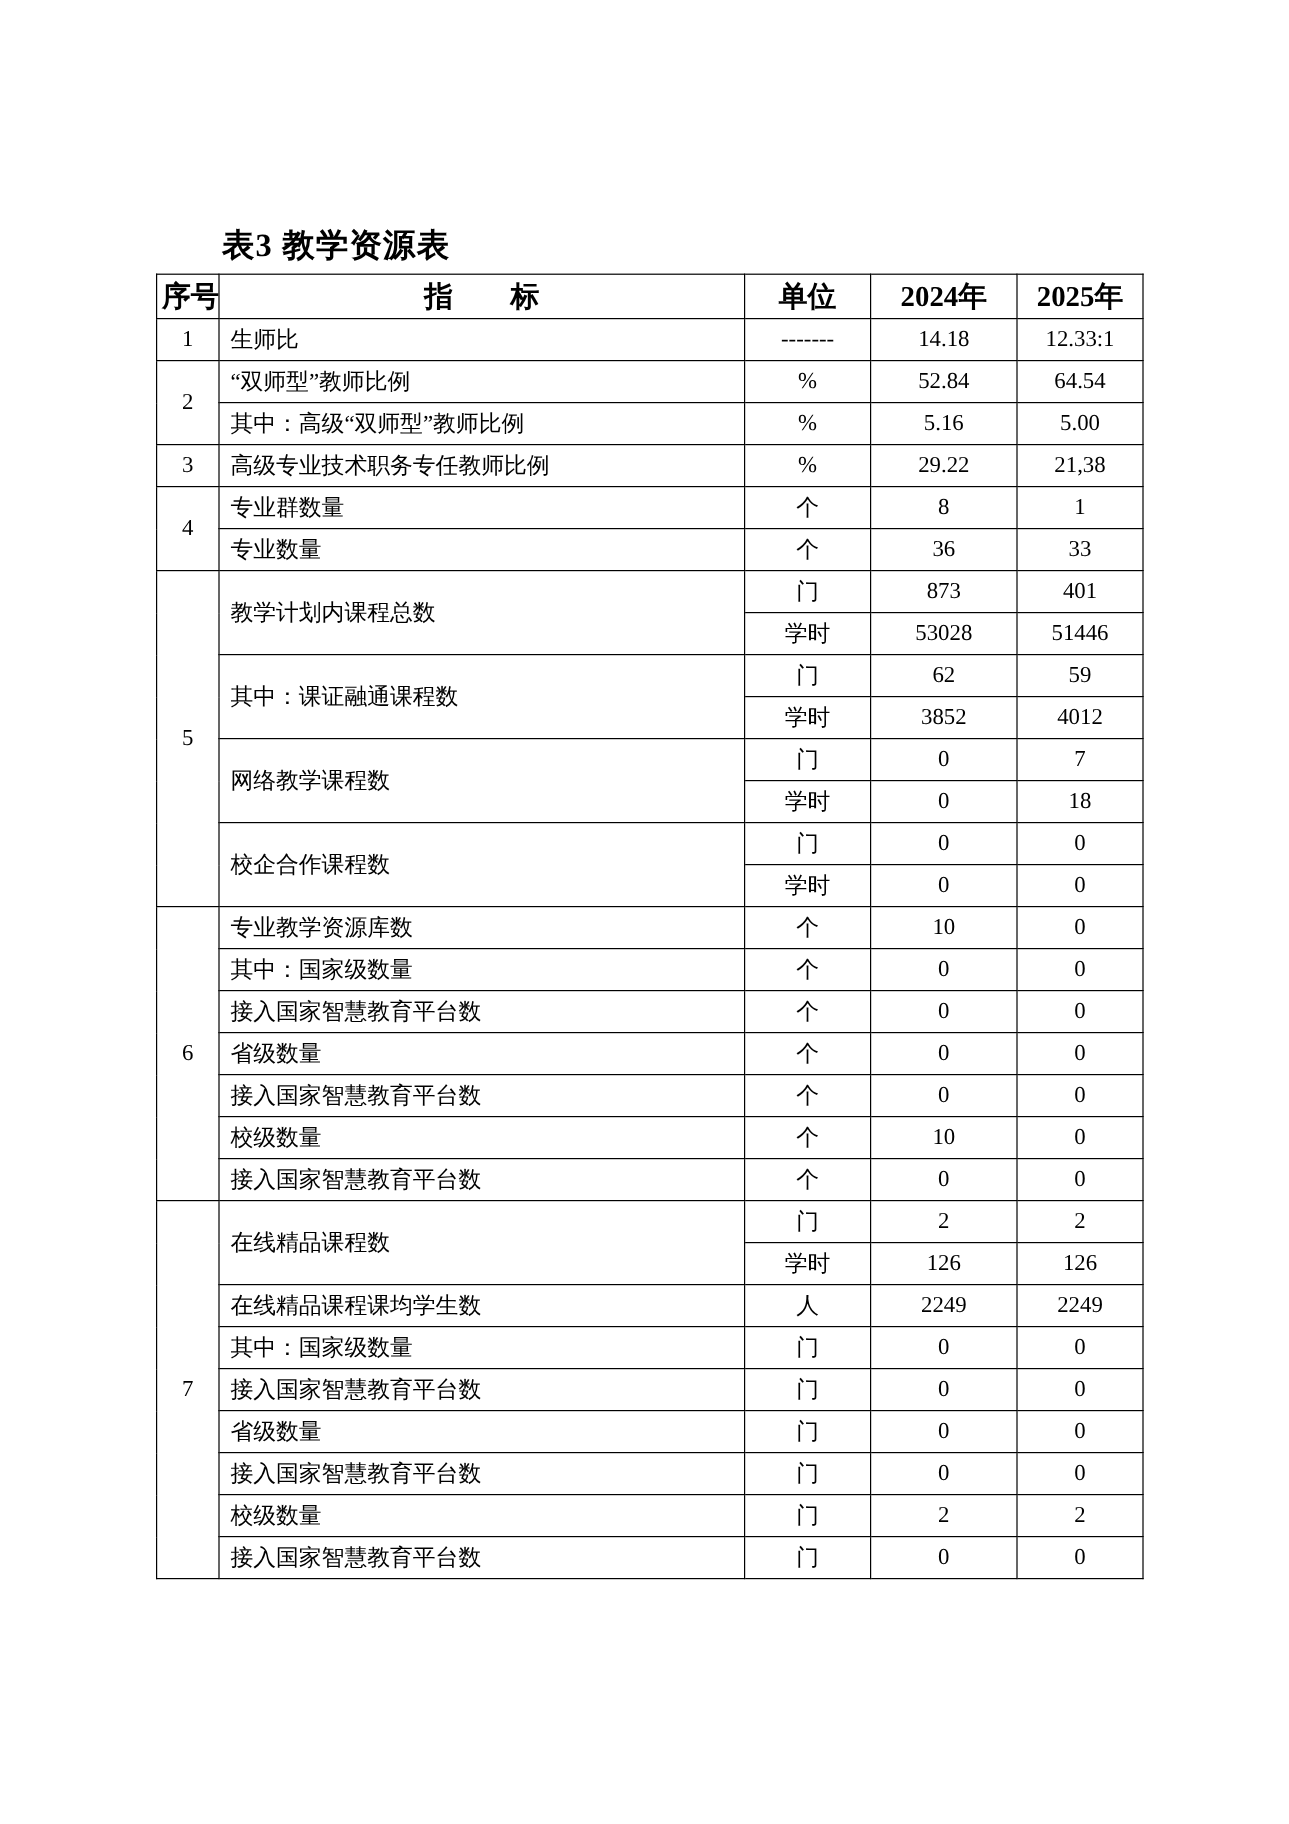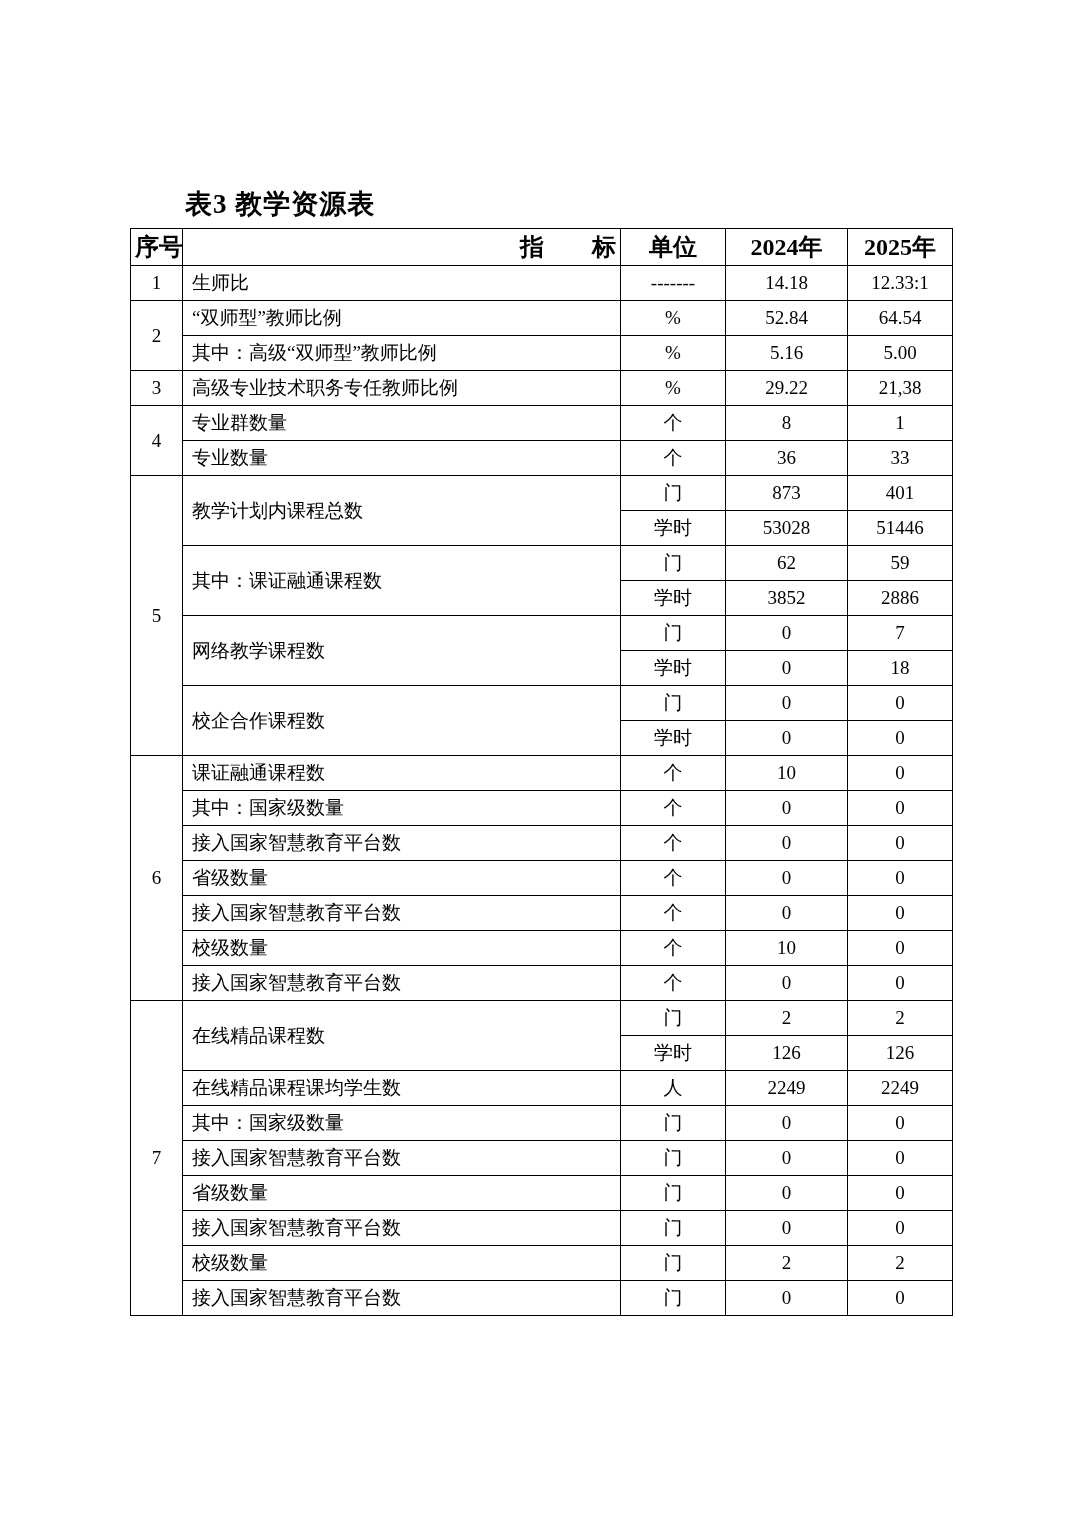--- a/index.html
+++ b/index.html
@@ -46,21 +46,21 @@
   .res-table th {
     font-weight: bold;
     font-size: 24px;
   }
   .res-table td.col-ind {
     text-align: left;
     padding-left: 9px;
     margin-left: 20px;
   }
   .res-table th.col-ind {
-    text-align: right;
+    text-align: center;
   }
   .page-number {
     position: absolute;
     left: 130px;
     top: 1378px;
     font-size: 19px;
     letter-spacing: 1px;
   }
 </style>
 </head>
@@ -142,21 +142,21 @@
         </tr>
         <tr>
           <td rowspan="2" class="col-ind">其中：课证融通课程数</td>
           <td class="col-unit">门</td>
           <td class="col-v2024">62</td>
           <td class="col-v2025">59</td>
         </tr>
         <tr>
           <td class="col-unit">学时</td>
           <td class="col-v2024">3852</td>
-          <td class="col-v2025">2886</td>
+          <td class="col-v2025">4012</td>
         </tr>
         <tr>
           <td rowspan="2" class="col-ind">网络教学课程数</td>
           <td class="col-unit">门</td>
           <td class="col-v2024">0</td>
           <td class="col-v2025">7</td>
         </tr>
         <tr>
           <td class="col-unit">学时</td>
           <td class="col-v2024">0</td>
@@ -168,21 +168,21 @@
           <td class="col-v2024">0</td>
           <td class="col-v2025">0</td>
         </tr>
         <tr>
           <td class="col-unit">学时</td>
           <td class="col-v2024">0</td>
           <td class="col-v2025">0</td>
         </tr>
         <tr>
           <td rowspan="7" class="col-seq">6</td>
-          <td class="col-ind">课证融通课程数</td>
+          <td class="col-ind">专业教学资源库数</td>
           <td class="col-unit">个</td>
           <td class="col-v2024">10</td>
           <td class="col-v2025">0</td>
         </tr>
         <tr>
           <td class="col-ind">其中：国家级数量</td>
           <td class="col-unit">个</td>
           <td class="col-v2024">0</td>
           <td class="col-v2025">0</td>
         </tr>

